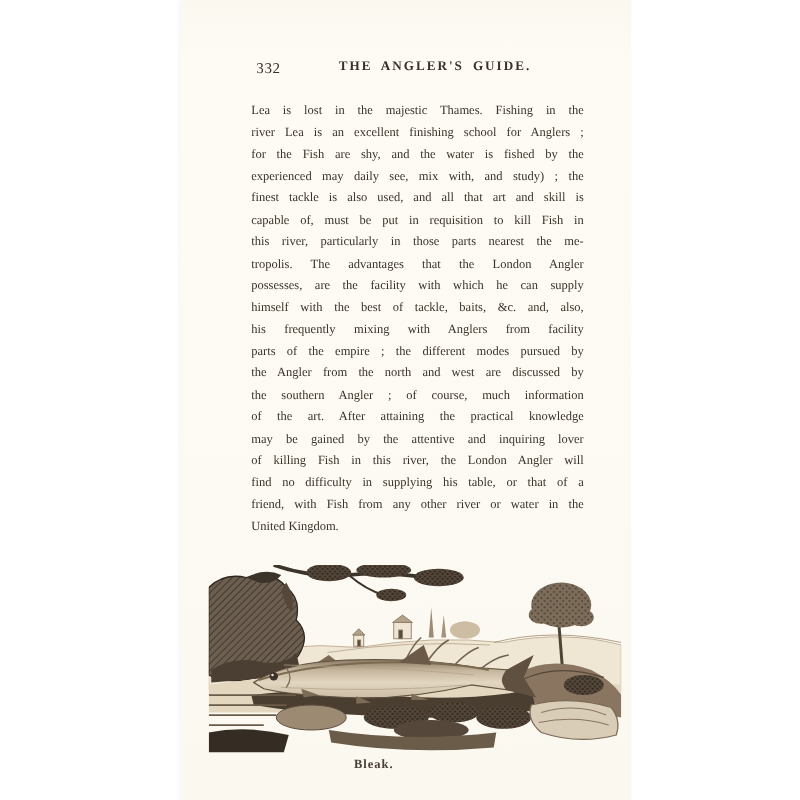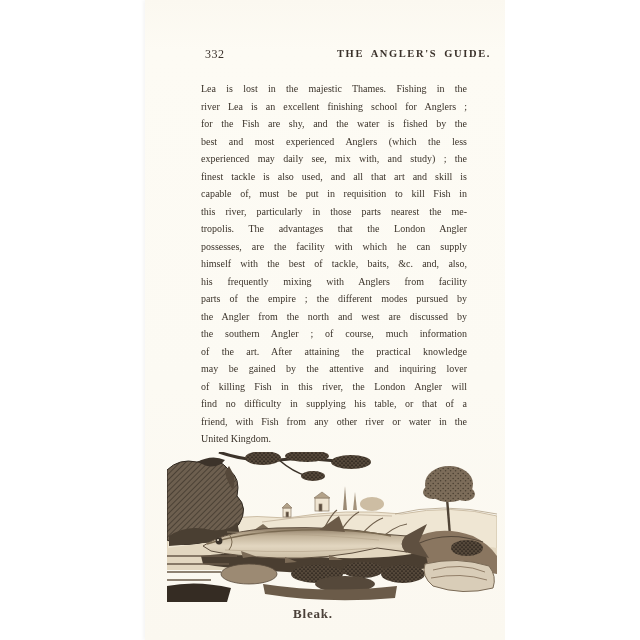--- a/index.html
+++ b/index.html
@@ -13,55 +13,54 @@
     box-shadow:-2px 0 3px rgba(0,0,0,0.04);
   }
   .header{
     position:absolute;left:60px;top:47px;width:266px;height:14px;
     color:#3a312a;
   }
   .page-number{
     position:absolute;left:0;top:0;font-size:12px;letter-spacing:0.5px;
   }
   .running-title{
-    position:absolute;left:0;right:-20px;top:1px;text-align:right;
+    position:absolute;left:0;right:-20px;top:1px;text-align:center;
     font-size:10.5px;font-weight:bold;letter-spacing:1.6px;word-spacing:3px;
   }
   .body-text{
     position:absolute;left:56px;top:80px;width:266px;
     font-size:10px;line-height:17.5px;color:#3b332a;
   }
   .tline{
     text-align:justify;text-align-last:justify;white-space:normal;
     height:17.5px;overflow:hidden;
   }
   .tline.last{text-align-last:left;}
   .engraving{
     position:absolute;left:22px;top:452px;width:330px;height:150px;
   }
   .caption{
-    position:absolute;left:20px;top:606px;width:296px;text-align:center;
-    font-size:13px;font-weight:bold;letter-spacing:0.8px;color:#4a4038;
+    position:absolute;left:6px;top:606px;width:296px;text-align:center;
+    font-size:10px;font-weight:bold;letter-spacing:0.8px;color:#4a4038;
   }
 </style>
 </head>
 <body>
 
 <div class="page">
 
   <div class="header">
     <span class="page-number">332</span>
     <span class="running-title">THE ANGLER'S GUIDE.</span>
   </div>
 
   <div class="body-text">
     <div class="tline">Lea is lost in the majestic Thames.  Fishing in the</div>
     <div class="tline">river Lea is an excellent finishing school for Anglers ;</div>
     <div class="tline">for the Fish are shy, and the water is fished by the</div>
-    <div class="tline">best and most experienced Anglers (which the less</div>
     <div class="tline">experienced may daily see, mix with, and study) ; the</div>
     <div class="tline">finest tackle is also used, and all that art and skill is</div>
     <div class="tline">capable of, must be put in requisition to kill Fish in</div>
     <div class="tline">this river, particularly in those parts nearest the me-</div>
     <div class="tline">tropolis.  The advantages that the London Angler</div>
     <div class="tline">possesses, are the facility with which he can supply</div>
     <div class="tline">himself with the best of tackle, baits, &amp;c. and, also,</div>
     <div class="tline">his frequently mixing with Anglers from facility</div>
     <div class="tline">parts of the empire ; the different modes pursued by</div>
     <div class="tline">the Angler from the north and west are discussed by</div>

